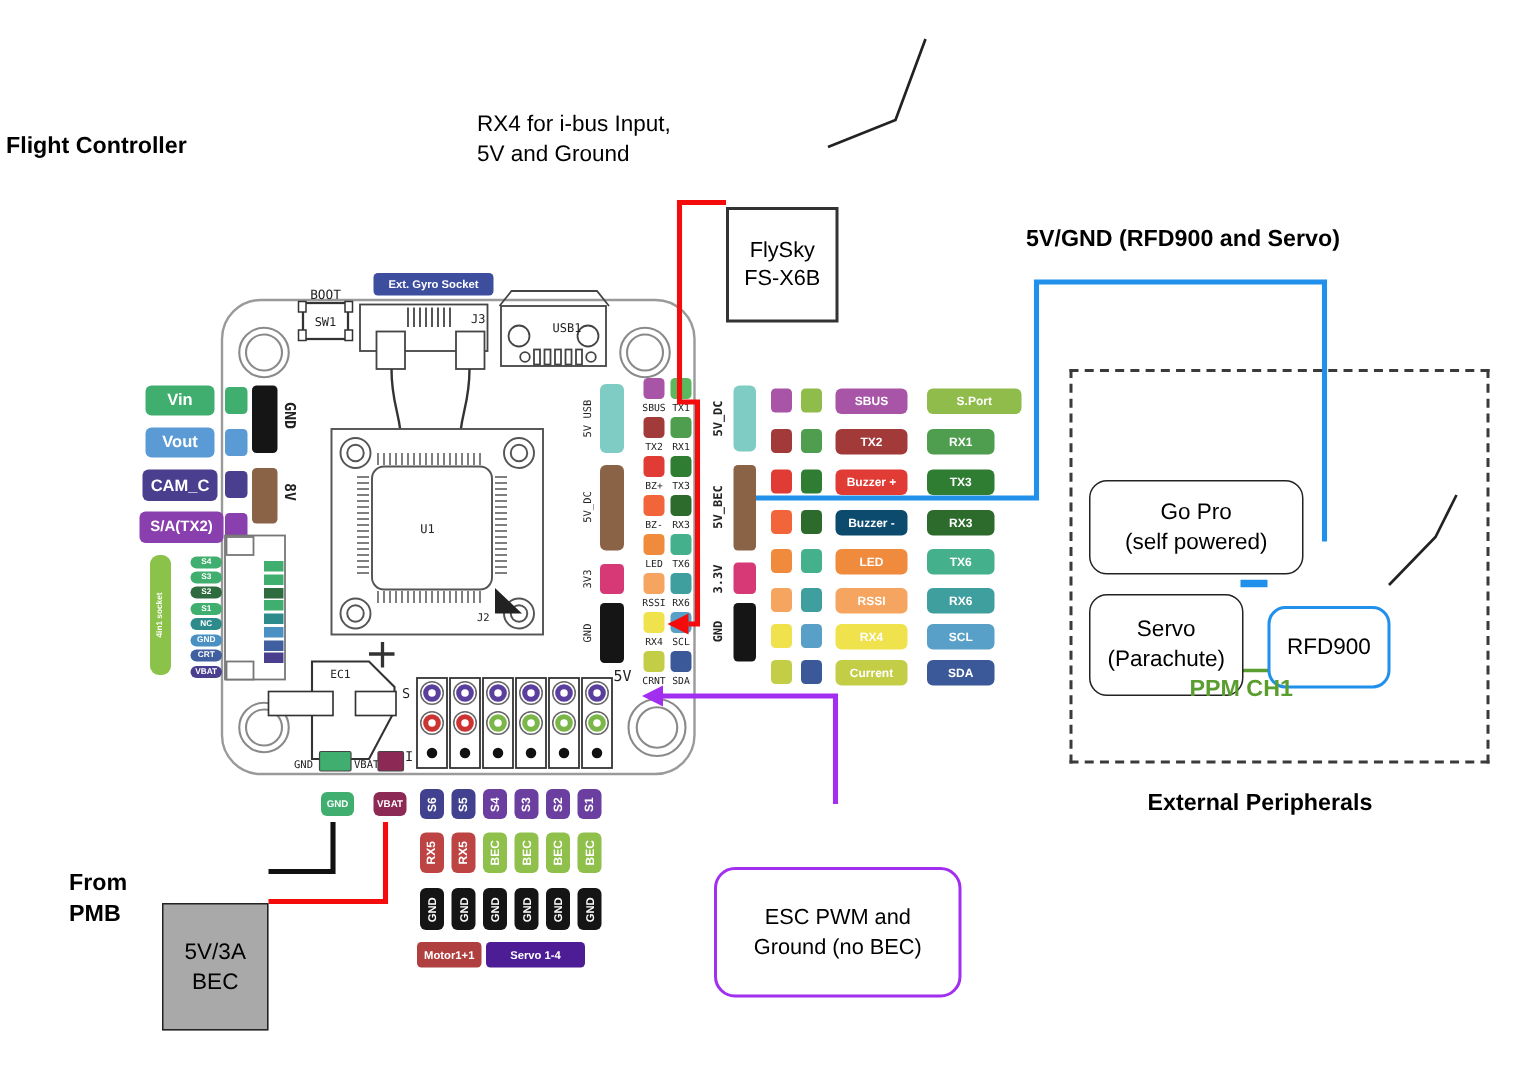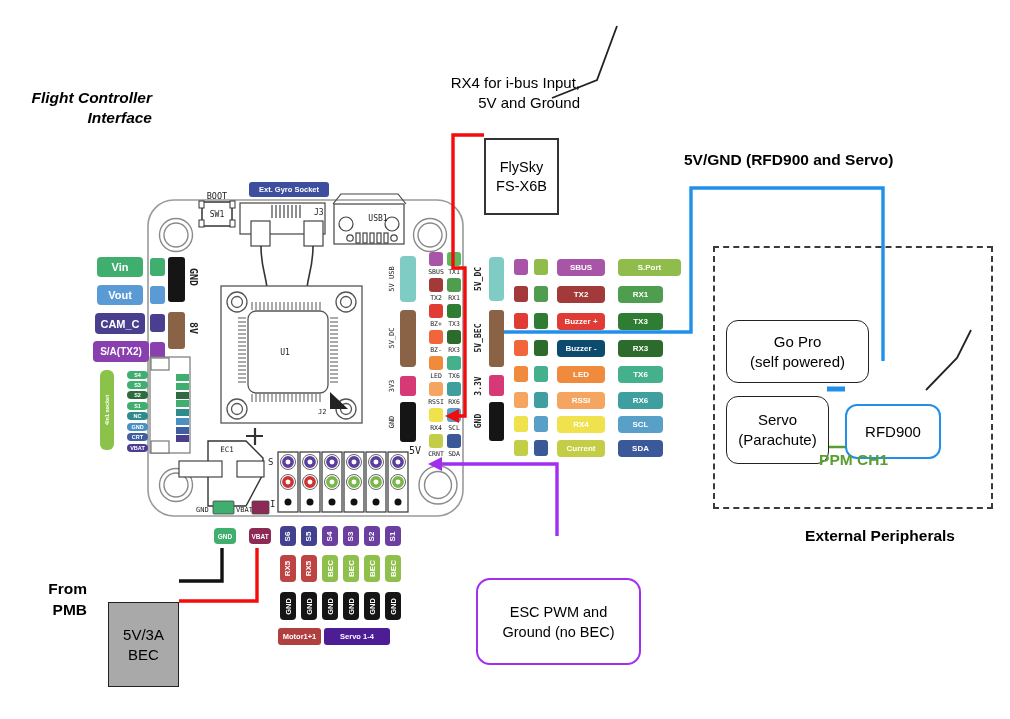--- a/index.html
+++ b/index.html
@@ -1,21 +1,21 @@
 <!DOCTYPE html>
 <html><head>
 <meta charset="utf-8">
 <style>
   html,body{margin:0;padding:0;background:#fff;}
   .canvas{position:relative;width:1010px;height:719px;background:#fff;
           font-family:"Liberation Sans",sans-serif;overflow:hidden;}
   .abs{position:absolute;}
   svg.layer{position:absolute;left:0;top:0;}
   .sk{font-family:"DejaVu Sans Mono",monospace;fill:#222;}
-  .note{position:absolute;text-align:right;color:#000;}
+  .note{position:absolute;text-align:left;color:#000;}
   .bold{font-weight:bold;}
   .obox{position:absolute;box-sizing:border-box;background:#fff;display:flex;
         flex-direction:column;align-items:center;justify-content:center;
         text-align:center;color:#000;margin-top:42px;}
   .pill{position:absolute;display:flex;align-items:center;justify-content:center;
         color:#fff;font-weight:bold;border-radius:4px;box-sizing:border-box;}
   .vspan{transform:rotate(-90deg);white-space:nowrap;display:block;}
   .sq{position:absolute;border-radius:3px;}
 </style>
 </head>
@@ -373,23 +373,22 @@
     <path d="M557 536 V464 H440" fill="none" stroke-width="3.4" style="stroke: rgb(162, 47, 240);"></path>
     <polygon points="428,464 442,457 442,471" style="fill: rgb(162, 47, 240);"></polygon>
     <path d="M886 417 V447 H778 V430" fill="none" stroke-width="2.4" style="stroke: rgb(90, 158, 47);"></path>
     <polygon points="778,420 771,433 785,433" style="fill: rgb(90, 158, 47);"></polygon>
     <path d="M179 581 H222 V548" fill="none" stroke-width="3.4" style="stroke: rgb(17, 17, 17);"></path>
     <path d="M179 601 H257 V548" fill="none" stroke-width="3.4" style="stroke: rgb(244, 11, 11);"></path>
     <path d="M552 98 L597 80 L617 26" fill="none" stroke="#222" stroke-width="1.8"></path>
     <path d="M926 390 L957 358 L971 330" fill="none" stroke="#222" stroke-width="1.8"></path>
   </svg>
 
-  <div class="note bold" style="left:4px;top:88px;width:148px;font-size:15.5px;line-height:20px;font-style:italic;">
+  <div class="note bold" style="left:4px;top:88px;width:148px;font-size:15.5px;line-height:20px;">
     <div>Flight Controller</div>
-    <div>Interface</div>
   </div>
 
   <div class="note" style="left:318px;top:73px;width:262px;font-size:15px;line-height:20px;">
     <div>RX4 for i-bus Input,</div>
     <div>5V and Ground</div>
   </div>
 
   <div class="note bold" style="left:684px;top:151px;width:280px;font-size:15.5px;text-align:left;">5V/GND (RFD900 and Servo)</div>
 
   <div class="abs" style="left:713px;top:246px;width:280px;height:263px;border:2px dashed #3a3a3a;box-sizing:border-box;"></div>
@@ -402,34 +401,34 @@
   <div class="obox" style="left:726px;top:278px;width:143px;height:63px;border:1.7px solid #222;border-radius:12px;font-size:15px;line-height:20px;">
     <div>Go Pro</div>
     <div>(self powered)</div>
   </div>
 
   <div class="obox" style="left:726px;top:354px;width:103px;height:68px;border:1.7px solid #222;border-radius:12px;font-size:15px;line-height:20px;">
     <div>Servo</div>
     <div>(Parachute)</div>
   </div>
 
-  <div class="obox" style="left: 845px; top: 362px; width: 96px; height: 55px; border-radius: 12px; font-size: 15px; border: 2.3px solid rgb(32, 144, 234);">
+  <div class="obox" style="left: 845px; top: 362px; width: 82px; height: 55px; border-radius: 12px; font-size: 15px; border: 2.3px solid rgb(32, 144, 234);">
     <div>RFD900</div>
   </div>
 
   <div class="note bold" style="left: 793px; top: 451px; width: 95px; font-size: 15.5px; color: rgb(90, 158, 47);">PPM CH1</div>
 
   <div class="note bold" style="left:765px;top:527px;width:190px;font-size:15.5px;">External Peripherals</div>
 
   <div class="obox" style="left: 476px; top: 536px; width: 165px; height: 87px; border-radius: 14px; font-size: 14.5px; line-height: 20px; border: 2.4px solid rgb(162, 47, 240);">
     <div>ESC PWM and</div>
     <div>Ground (no BEC)</div>
   </div>
 
-  <div class="note bold" style="left:15px;top:578px;width:72px;font-size:15.5px;line-height:21px;">
+  <div class="note bold" style="left:46px;top:578px;width:72px;font-size:15.5px;line-height:21px;">
     <div>From</div>
     <div>PMB</div>
   </div>
 
   <div class="obox" style="left: 108px; top: 560px; width: 71px; height: 85px; border: 1.7px solid rgb(34, 34, 34); font-size: 15px; line-height: 20px; background: rgb(169, 169, 169);">
     <div>5V/3A</div>
     <div>BEC</div>
   </div>
 
 </div>

